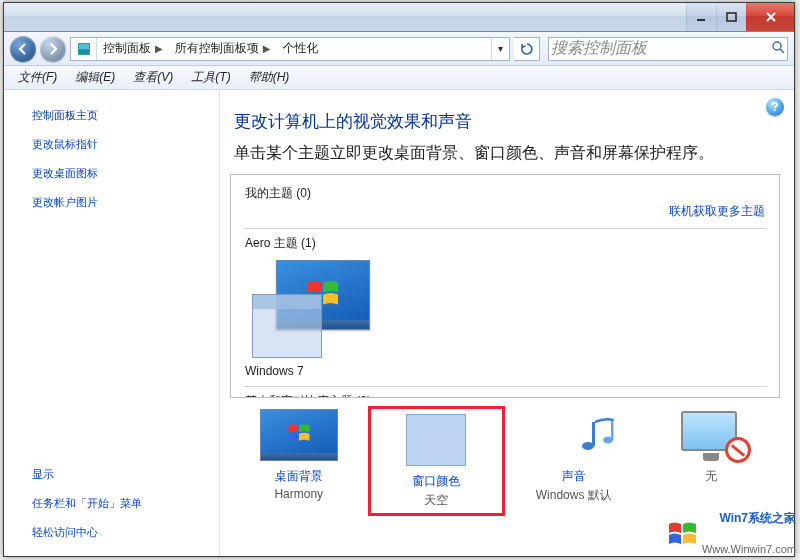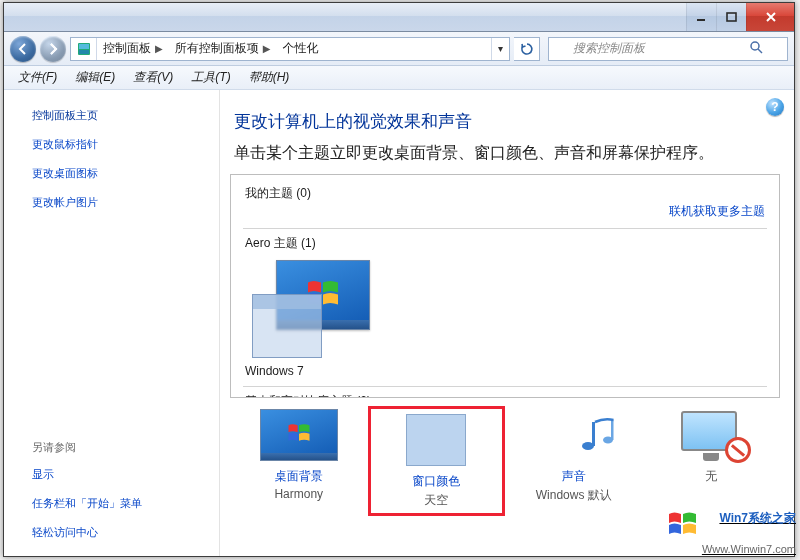--- a/index.html
+++ b/index.html
@@ -14,21 +14,21 @@
 .navrow { height: 34px; background: linear-gradient(#f3f6fb,#e5ecf6); display:flex; align-items:center; gap:4px; padding:0 6px; border-bottom:1px solid #bfcde0; }
 .navbtn { width:26px; height:26px; border-radius:50%; background: radial-gradient(circle at 35% 30%, #7ea7d8, #3b6aa0 60%, #2a5080); box-shadow: inset 0 1px 2px rgba(255,255,255,.5), 0 1px 1px rgba(0,0,0,.25); display:flex; align-items:center; justify-content:center; }
 .navbtn.disabled { filter: grayscale(.6) brightness(1.25); opacity:.75; }
 .crumbs { flex:1; height:24px; border:1px solid #9fb4cf; background:#fff; display:flex; align-items:center; font-size:12px; color:#222; }
 .flagbox { width:26px; display:flex; align-items:center; justify-content:center; border-right:1px solid #cfd9e8; height:100%; }
 .crumb { padding:0 6px; height:100%; display:flex; align-items:center; }
 .crumb .arr { margin-left:4px; color:#555; font-size:10px; }
 .crumbs .spacer { flex:1; }
 .ddcaret { width:18px; display:flex; align-items:center; justify-content:center; border-left:1px solid #cfd9e8; height:100%; color:#333; font-size:10px; }
 .refresh { width:26px; height:24px; border:1px solid #9fb4cf; border-left:none; background:#fff; display:flex; align-items:center; justify-content:center; color:#2a5fa0; }
-.search { width:240px; height:24px; border:1px solid #9fb4cf; background:#fff; margin-left:4px; display:flex; align-items:center; padding:0 24px; color:#8a8a8a; font-size:12px; font-style:italic; }
+.search { width:240px; height:24px; border:1px solid #9fb4cf; background:#fff; margin-left:4px; display:flex; align-items:center; padding:0 2px; color:#8a8a8a; font-size:16px; font-style:italic; }
 .search .sicon { margin-left:auto; color:#4a6fa8; }
 .menubar { height:24px; background:linear-gradient(#f6f9fd,#e9eff8); border-bottom:1px solid #d0dbea; display:flex; align-items:center; font-size:12px; color:#222; padding-left:6px; gap:2px; }
 .menuitem { padding:2px 8px;font-style:italic; }
 .body { display:flex; height: calc(100% - 29px - 34px - 24px); }
 .sidebar { width:216px; background:#fff; border-right:1px solid #e3e3e3; padding:18px 8px 10px 28px; font-size:11px; display:flex; flex-direction:column; }
 .shead { color:#003399; margin-bottom:14px; }
 .slink { color:#0645c8; margin-bottom:14px; cursor:pointer; }
 .sspacer { flex:1; }
 .sref { color:#6a6a6a; margin-bottom:12px; }
 .main { flex:1; position:relative; overflow:hidden; padding:14px 14px 0 10px; }
@@ -58,21 +58,21 @@
 .wallthumb .taskbar{height:7px;}
 .wallthumb .flag{position:absolute;left:50%;top:46%;transform:translate(-50%,-50%) scale(.7);}
 .colorthumb { width:60px; height:52px; background:#bcd4ef; border:1px solid #8aa8cc; }
 .scrthumb { width:72px; height:52px; position:relative; }
 .monitor { position:absolute; left:6px; top:2px; width:56px; height:40px; border:2px solid #888; border-radius:3px; background:linear-gradient(#bfe4ff,#7ec2f2); }
 .stand { position:absolute; left:28px; bottom:0; width:16px; height:8px; background:#888; border-radius:0 0 3px 3px; }
 .forbid { position:absolute; right:-4px; bottom:-2px; width:26px; height:26px; border-radius:50%; background:#fff; border:3px solid #d43; }
 .forbid::after { content:""; position:absolute; left:2px; top:9px; width:16px; height:3px; background:#d43; transform:rotate(40deg); }
 .notes { width:54px; height:42px; position:relative; }
 .notes svg { position:absolute; }
-.watermark { position:absolute; right:4px; bottom:4px; display:flex; align-items:flex-start; gap:6px; font-size:12px;text-decoration:underline; }
+.watermark { position:absolute; right:4px; bottom:4px; display:flex; align-items:center; gap:6px; font-size:12px; }
 .watermark .t1 { color:#1d5fbf; font-weight:bold; }
 .watermark .t2 { color:#666; font-size:11px; margin-left:-2px;margin-top:17px; }
 .wmbox { text-align:right; line-height:1.2; }
 </style>
 </head>
 <body>
 
 <div class="window">
   <div class="titlebar">
     <div class="tb-spacer"></div>
@@ -149,21 +149,20 @@
     <div class="menuitem">帮助(H)</div>
   </div>
 
   <div class="body">
     <div class="sidebar">
       <div class="shead">控制面板主页</div>
       <div class="slink">更改鼠标指针</div>
       <div class="slink">更改桌面图标</div>
       <div class="slink">更改帐户图片</div>
       <div class="sspacer"></div>
-      <div class="sref">另请参阅</div>
       <div class="slink">显示</div>
       <div class="slink">任务栏和「开始」菜单</div>
       <div class="slink" style="margin-bottom:6px;">轻松访问中心</div>
     </div>
 
     <div class="main">
       <div class="help">?</div>
       <div class="mtitle">更改计算机上的视觉效果和声音</div>
       <div class="msub">单击某个主题立即更改桌面背景、窗口颜色、声音和屏幕保护程序。</div>
 

